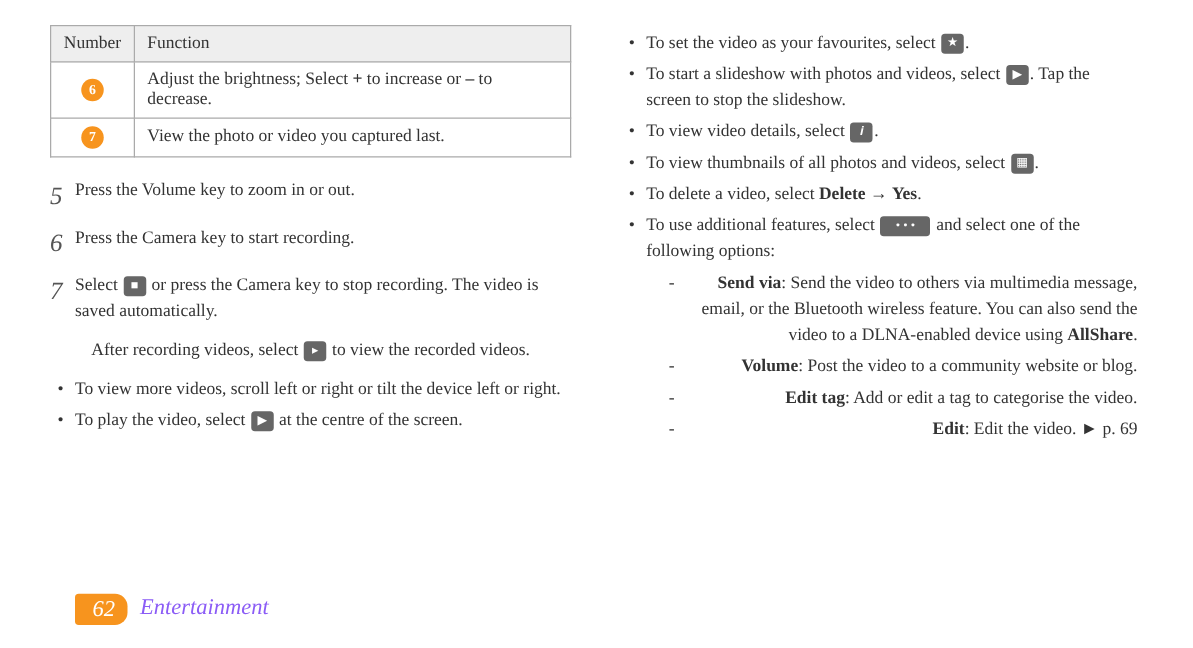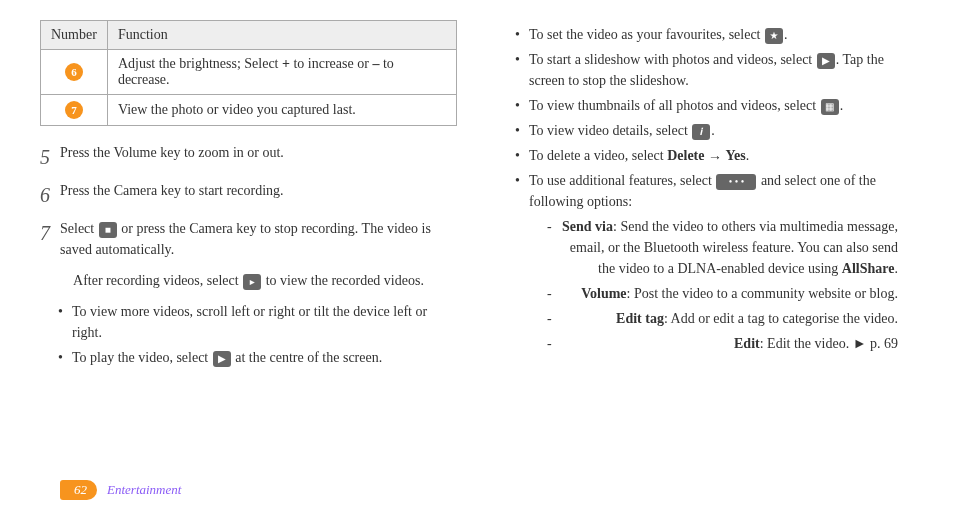--- a/index.html
+++ b/index.html
@@ -74,21 +74,21 @@
       align-items: center;
       justify-content: center;
       flex-shrink: 0;
       color: #f7941e;
     }
     .para { margin: 10px 18px; line-height: 1.5; text-align: center; }
     ul.bullets { list-style: none; margin: 4px 0; }
     ul.bullets > li {
       position: relative;
       padding-left: 16px;
-      margin: 4px 16px;
+      margin: 4px 4px;
       line-height: 1.5;
     }
     ul.bullets > li::before {
       content: "•";
       position: absolute;
       left: 2px;
       top: 0;
     }
     ul.dashes { list-style: none; margin-left: 16px; text-align: right; }
     ul.dashes > li {
@@ -115,23 +115,23 @@
       font-size: 10px;
       vertical-align: middle;
       margin: 0 1px;
     }
     .icon-box.wide { width: 40px; }
     .footer {
       position: absolute;
       bottom: 18px;
       left: 40px;
       display: flex;
-      align-items: center;
+      align-items: flex-start;
       gap: 10px;
-      font-size: 13px;
+      font-size: 18px;
       padding-left: 20px;
     }
     .page-badge {
       background: #f7941e;
       color: #fff;
       font-style: italic;
       padding: 2px 10px 2px 14px;
       border-radius: 3px 10px 10px 3px;
     }
     .section-name { font-style: italic; color: #8b5cf6; }
@@ -191,24 +191,24 @@
 
   <div class="col">
     <ul class="bullets">
       <li>
         <span>To set the video as your favourites, select </span><span class="icon-box">★</span><span>.</span>
       </li>
       <li>
         <span>To start a slideshow with photos and videos, select </span><span class="icon-box">▶</span><span>. Tap the screen to stop the slideshow.</span>
       </li>
       <li>
+        <span>To view video details, select </span><span class="icon-box">𝒊</span><span>.</span>
+      </li>
+      <li>
         <span>To view thumbnails of all photos and videos, select </span><span class="icon-box">▦</span><span>.</span>
-      </li>
-      <li>
-        <span>To view video details, select </span><span class="icon-box">𝒊</span><span>.</span>
       </li>
       <li>
         <span>To delete a video, select </span><b>Delete</b><span> → </span><b>Yes</b><span>.</span>
       </li>
       <li>
         <span>To use additional features, select </span><span class="icon-box wide">• • •</span><span> and select one of the following options:</span>
         <ul class="dashes">
           <li>
             <b>Send via</b><span>: Send the video to others via multimedia message, email, or the Bluetooth wireless feature. You can also send the video to a DLNA-enabled device using </span><b>AllShare</b><span>.</span>
           </li>

